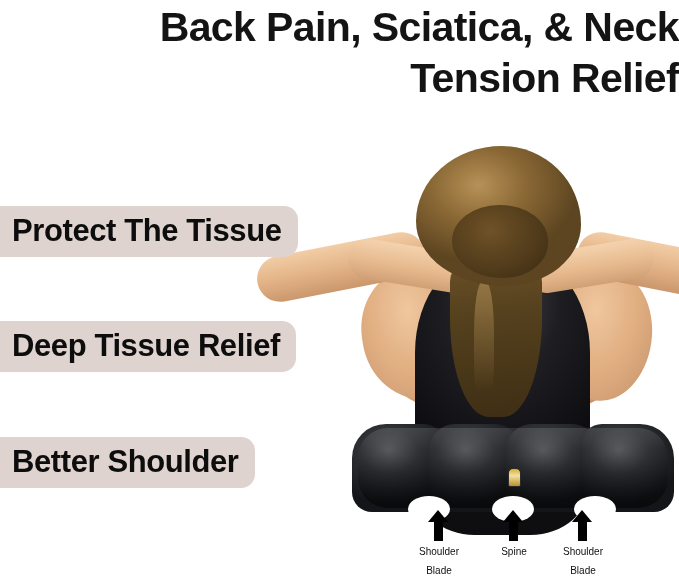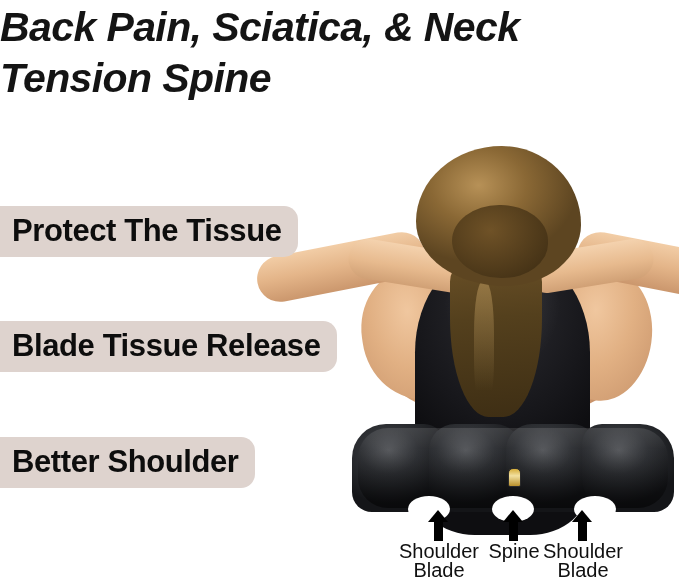--- a/index.html
+++ b/index.html
@@ -17,27 +17,26 @@
     background: #ffffff;
     overflow: hidden;
   }
 
   
   .headline {
     position: absolute;
     left: 0;
     top: 2px;
     width: 679px;
-    text-align: left;
+    text-align: right;
     font-size: 41px;
     line-height: 51px;
     font-weight: bold;
     letter-spacing: -0.6px;
     color: #141414;
-    font-style: italic;
   }
   .headline .line {
     display: block;
     white-space: nowrap;
   }
 
   
   .feature-label {
     position: absolute;
     left: -14px;
@@ -269,38 +268,38 @@
     border-bottom: 12px solid #000000;
   }
   #arrow-0 { left: 434px; top: 521px; }
   #arrow-1 { left: 509px; top: 521px; }
   #arrow-2 { left: 578px; top: 521px; }
 
   .caption {
     position: absolute;
     text-align: center;
     color: #101010;
-    font-size: 20px;
+    font-size: 10px;
     line-height: 19px;
     font-weight: normal;
     z-index: 10;
   }
   #cap-0 { left: 384px; top: 542px; width: 110px; }
   #cap-1 { left: 478px; top: 542px; width: 72px; text-align: center; }
   #cap-2 { left: 528px; top: 542px; width: 110px; }
   .caption .cap-line { display: block; }
 </style>
 </head>
 <body>
 
 <div id="poster">
 
   <div class="headline">
     <span class="line">Back Pain, Sciatica, &amp; Neck</span>
-    <span class="line">Tension Spine</span>
+    <span class="line">Tension Relief</span>
   </div>
 
   <div class="photo">
     <div class="arm left"></div>
     <div class="arm right"></div>
     <div class="upper-back"></div>
     <div class="shoulder left"></div>
     <div class="shoulder right"></div>
     <div class="neck"></div>
     <div class="torso"></div>
@@ -319,21 +318,21 @@
     <div class="roller-notch n0"></div>
     <div class="roller-notch n1"></div>
     <div class="roller-notch n2"></div>
     <div class="roller-logo"></div>
   </div>
 
   <div class="feature-label" id="feat-0">
     <span>Protect The Tissue</span>
   </div>
   <div class="feature-label" id="feat-1">
-    <span>Blade Tissue Release</span>
+    <span>Deep Tissue Relief</span>
   </div>
   <div class="feature-label" id="feat-2">
     <span>Better Shoulder</span>
   </div>
 
   <div class="arrow" id="arrow-0"></div>
   <div class="arrow" id="arrow-1"></div>
   <div class="arrow" id="arrow-2"></div>
 
   <div class="caption" id="cap-0">

